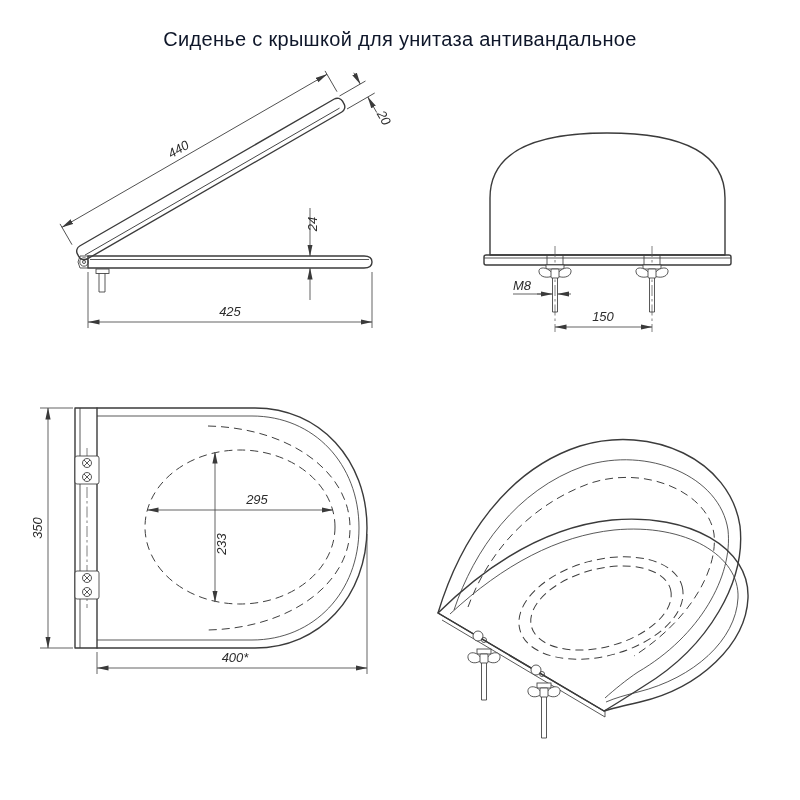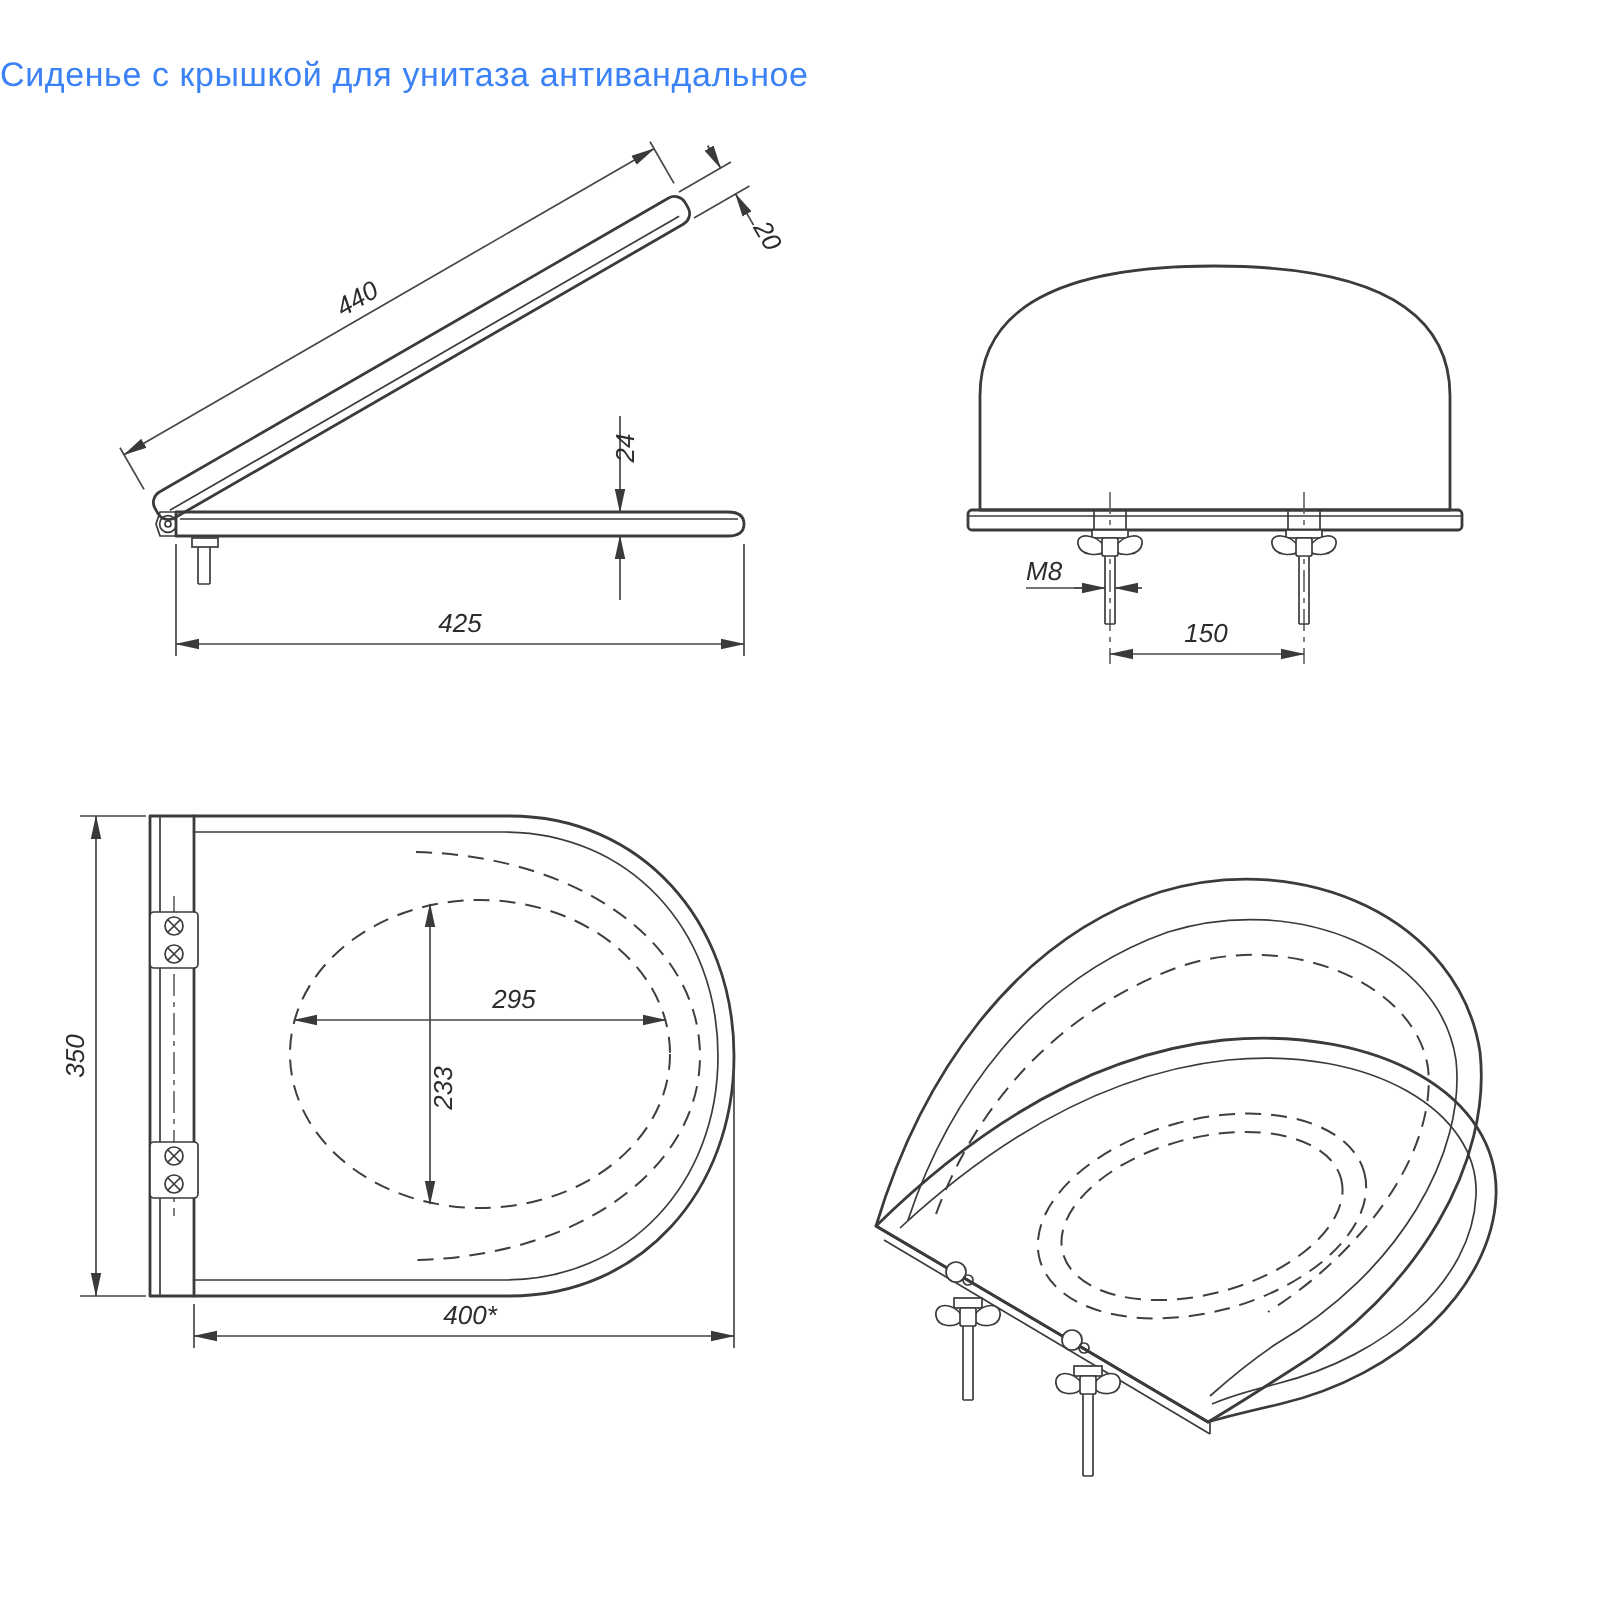--- a/index.html
+++ b/index.html
@@ -1,20 +1,20 @@
 <!DOCTYPE html>
 <html><head>
 <meta charset="utf-8">
 <style>
   * { margin:0; padding:0; box-sizing:border-box; }
   html,body { background:#ffffff; }
   body { width:800px; height:800px; font-family:"Liberation Sans", sans-serif; }
   .canvas { position:relative; width:800px; height:800px; background:#fff; overflow:hidden; }
-  .title { position:absolute; top:28px; left:0; width:100%; text-align:left;
-           font-size:17px; color:#3b82f6; letter-spacing:.3px; }
+  .title { position:absolute; top:28px; left:0; width:100%; text-align:center;
+           font-size:20px; color:#0f172a; letter-spacing:.3px; }
   .view { position:absolute; }
   svg text { font-family:"Liberation Sans", sans-serif; }
   .dimtext { font-size:13px; font-style:italic; fill:#2c2c2c; }
   .outline { fill:none; stroke:#3b3b3b; stroke-width:1.4; stroke-linecap:round; stroke-linejoin:round; }
   .thin    { fill:none; stroke:#3b3b3b; stroke-width:.85; }
   .dim     { fill:none; stroke:#474747; stroke-width:.85; }
   .hidden-line { fill:none; stroke:#3f3f3f; stroke-width:1; stroke-dasharray:8 5; }
   .cl      { fill:none; stroke:#555; stroke-width:.75; stroke-dasharray:11 3 2.5 3; }
   .wfill   { fill:#fff; }
 </style>

